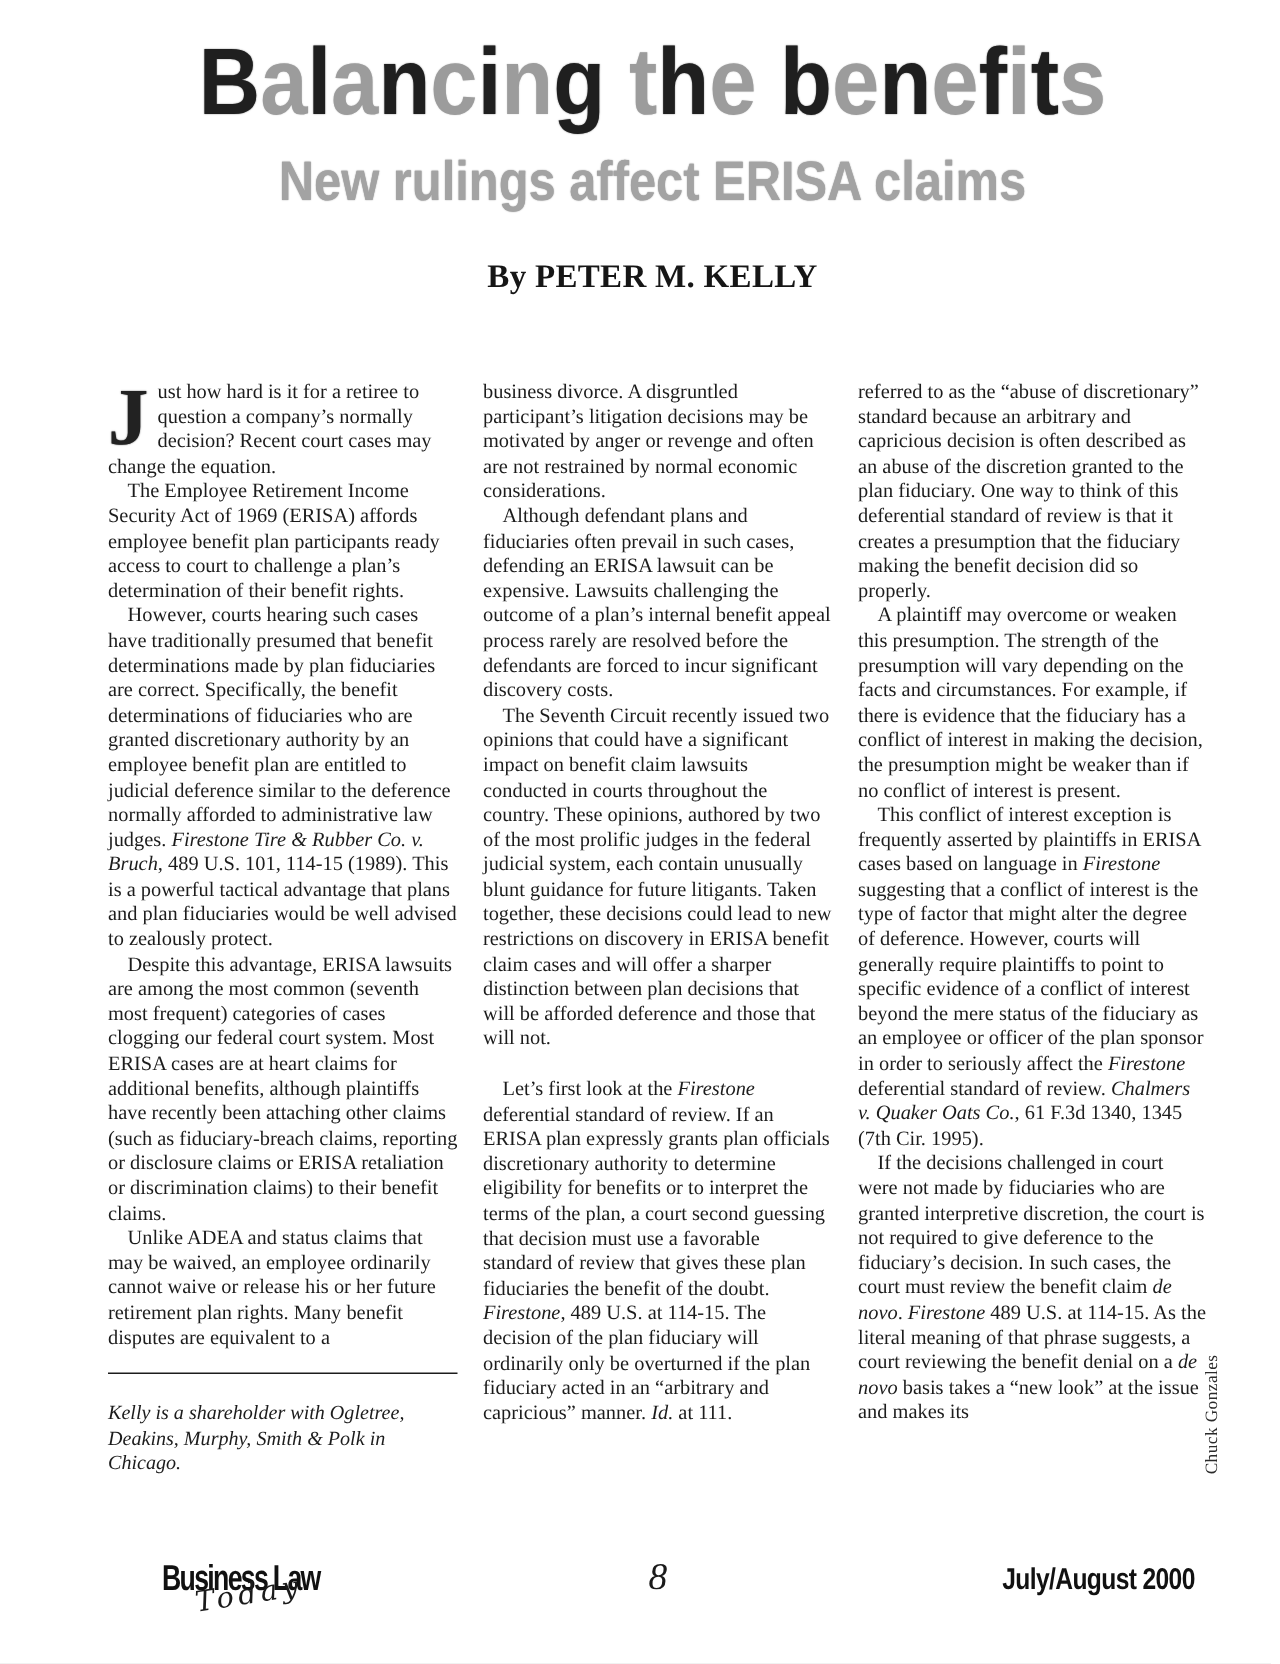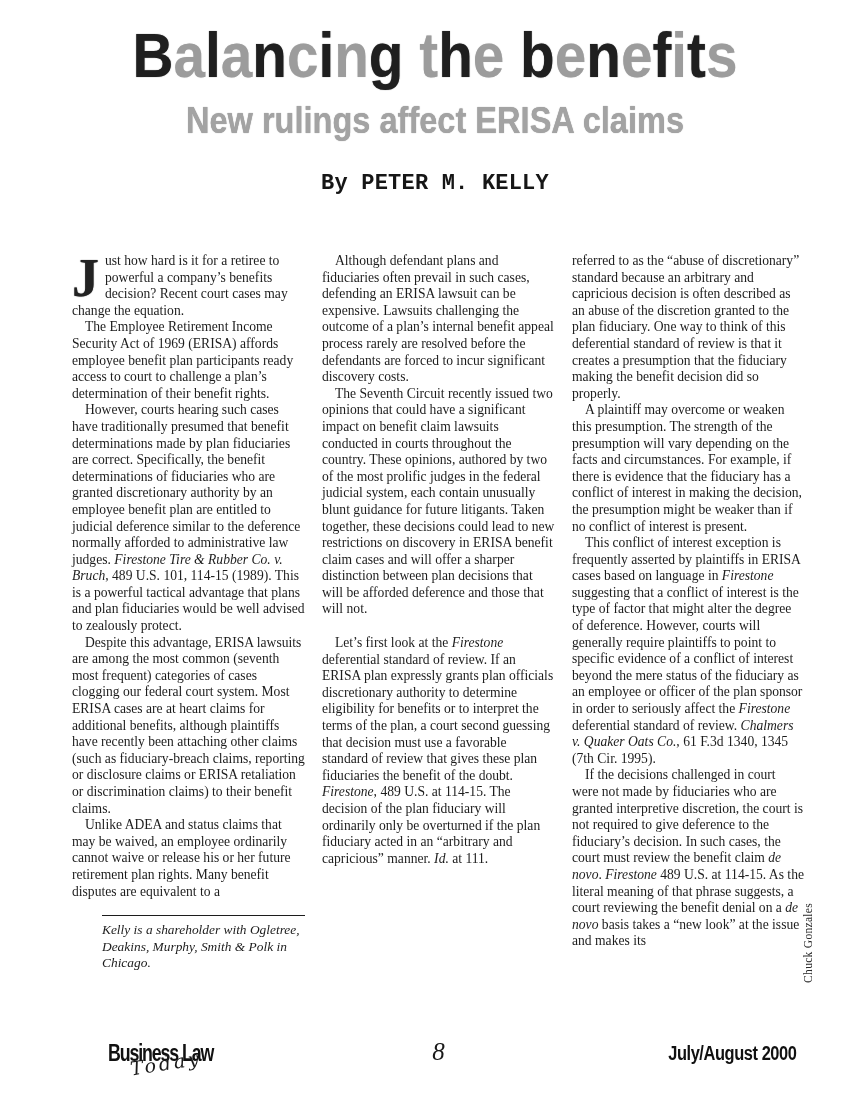--- a/index.html
+++ b/index.html
@@ -37,21 +37,21 @@
     font-size: 37px;
     line-height: 1;
     color: #a3a3a3;
     text-shadow: 0 0 1px #8d8d8d;
     white-space: nowrap;
     transform: scaleX(0.88);
     transform-origin: 50% 50%;
   }
   .byline {
     margin-top: 32px;
-    font-family: Liberation Mono, monospace;
+    font-family: Liberation Serif, serif;
     font-weight: bold;
     font-size: 22px;
     letter-spacing: 0.2px;
     color: #161616;
   }
 
   
   .columns {
     position: absolute;
     top: 253px;
@@ -70,25 +70,24 @@
     font-weight: bold;
     font-size: 54px;
     line-height: 44px;
     color: #222222;
     text-shadow: 0 0 1px #444;
     margin: 3px 6px 0 0;
   }
   .footnote {
     margin-top: 15px;
     border-top: 1.5px solid #1c1c1c;
-    padding-top: 6px;
+    padding-top: 18px;
     font-style: italic;
     font-size: 13.4px;
     line-height: 16.4px;
-    margin-left: 30px;
   }
   .footnote i, .col i { font-style: italic; }
 
   
   .credit {
     position: absolute;
     right: 39px;
     bottom: 126px;
     writing-mode: vertical-rl;
     transform: rotate(180deg);
@@ -154,28 +153,29 @@
 <div class="page">
 
   <header class="masthead">
     <h1 class="article-title" id="article-title"><span class="d">B</span><span class="l">a</span><span class="d">l</span><span class="l">a</span><span class="d">n</span><span class="l">c</span><span class="d">i</span><span class="l">n</span><span class="d">g</span> <span class="l">t</span><span class="d">h</span><span class="l">e</span> <span class="d">b</span><span class="l">e</span><span class="d">n</span><span class="l">e</span><span class="d">f</span><span class="l">i</span><span class="d">t</span><span class="l">s</span></h1>
     <h2 class="article-subtitle">New rulings affect ERISA claims</h2>
     <div class="byline">By PETER M. KELLY</div>
   </header>
 
   <main class="columns" id="columns">
       <div class="col">
-        <p class="no-indent"><span class="dropcap">J</span><span>ust how hard is it for a retiree to powerful a company’s benefits decision? Recent court cases may change the equation.</span></p>
+        <p class="no-indent"><span class="dropcap">J</span><span>ust how hard is it for a retiree to question a company’s normally decision? Recent court cases may change the equation.</span></p>
         <p><span>The Employee Retirement Income Security Act of 1969 (ERISA) affords employee benefit plan participants ready access to court to challenge a plan’s determination of their benefit rights.</span></p>
         <p><span>However, courts hearing such cases have traditionally presumed that benefit determinations made by plan fiduciaries are correct. Specifically, the benefit determinations of fiduciaries who are granted discretionary authority by an employee benefit plan are entitled to judicial deference similar to the deference normally afforded to administrative law judges. </span><i>Firestone Tire &amp; Rubber Co. v. Bruch</i><span>, 489 U.S. 101, 114-15 (1989). This is a powerful tactical advantage that plans and plan fiduciaries would be well advised to zealously protect.</span></p>
         <p><span>Despite this advantage, ERISA lawsuits are among the most common (seventh most frequent) categories of cases clogging our federal court system. Most ERISA cases are at heart claims for additional benefits, although plaintiffs have recently been attaching other claims (such as fiduciary-breach claims, reporting or disclosure claims or ERISA retaliation or discrimination claims) to their benefit claims.</span></p>
         <p><span>Unlike ADEA and status claims that may be waived, an employee ordinarily cannot waive or release his or her future retirement plan rights. Many benefit disputes are equivalent to a</span></p>
         <div class="footnote"><i>Kelly is a shareholder with Ogletree, Deakins, Murphy, Smith &amp; Polk in Chicago.</i></div>
       </div>
       <div class="col">
+        <p class="no-indent"><span>business divorce. A disgruntled participant’s litigation decisions may be motivated by anger or revenge and often are not restrained by normal economic considerations.</span></p>
         <p><span>Although defendant plans and fiduciaries often prevail in such cases, defending an ERISA lawsuit can be expensive. Lawsuits challenging the outcome of a plan’s internal benefit appeal process rarely are resolved before the defendants are forced to incur significant discovery costs.</span></p>
         <p><span>The Seventh Circuit recently issued two opinions that could have a significant impact on benefit claim lawsuits conducted in courts throughout the country. These opinions, authored by two of the most prolific judges in the federal judicial system, each contain unusually blunt guidance for future litigants. Taken together, these decisions could lead to new restrictions on discovery in ERISA benefit claim cases and will offer a sharper distinction between plan decisions that will be afforded deference and those that will not.</span></p>
         <p class="section-break"><span>Let’s first look at the </span><i>Firestone</i><span> deferential standard of review. If an ERISA plan expressly grants plan officials discretionary authority to determine eligibility for benefits or to interpret the terms of the plan, a court second guessing that decision must use a favorable standard of review that gives these plan fiduciaries the benefit of the doubt. </span><i>Firestone</i><span>, 489 U.S. at 114-15. The decision of the plan fiduciary will ordinarily only be overturned if the plan fiduciary acted in an “arbitrary and capricious” manner. </span><i>Id.</i><span> at 111.</span></p>
       </div>
       <div class="col">
         <p class="no-indent"><span>referred to as the “abuse of discretionary” standard because an arbitrary and capricious decision is often described as an abuse of the discretion granted to the plan fiduciary. One way to think of this deferential standard of review is that it creates a presumption that the fiduciary making the benefit decision did so properly.</span></p>
         <p><span>A plaintiff may overcome or weaken this presumption. The strength of the presumption will vary depending on the facts and circumstances. For example, if there is evidence that the fiduciary has a conflict of interest in making the decision, the presumption might be weaker than if no conflict of interest is present.</span></p>
         <p><span>This conflict of interest exception is frequently asserted by plaintiffs in ERISA cases based on language in </span><i>Firestone</i><span> suggesting that a conflict of interest is the type of factor that might alter the degree of deference. However, courts will generally require plaintiffs to point to specific evidence of a conflict of interest beyond the mere status of the fiduciary as an employee or officer of the plan sponsor in order to seriously affect the </span><i>Firestone</i><span> deferential standard of review. </span><i>Chalmers v. Quaker Oats Co.</i><span>, 61 F.3d 1340, 1345 (7th Cir. 1995).</span></p>
         <p><span>If the decisions challenged in court were not made by fiduciaries who are granted interpretive discretion, the court is not required to give deference to the fiduciary’s decision. In such cases, the court must review the benefit claim </span><i>de novo</i><span>. </span><i>Firestone</i><span> 489 U.S. at 114-15. As the literal meaning of that phrase suggests, a court reviewing the benefit denial on a </span><i>de novo</i><span> basis takes a “new look” at the issue and makes its</span></p>
       </div>

